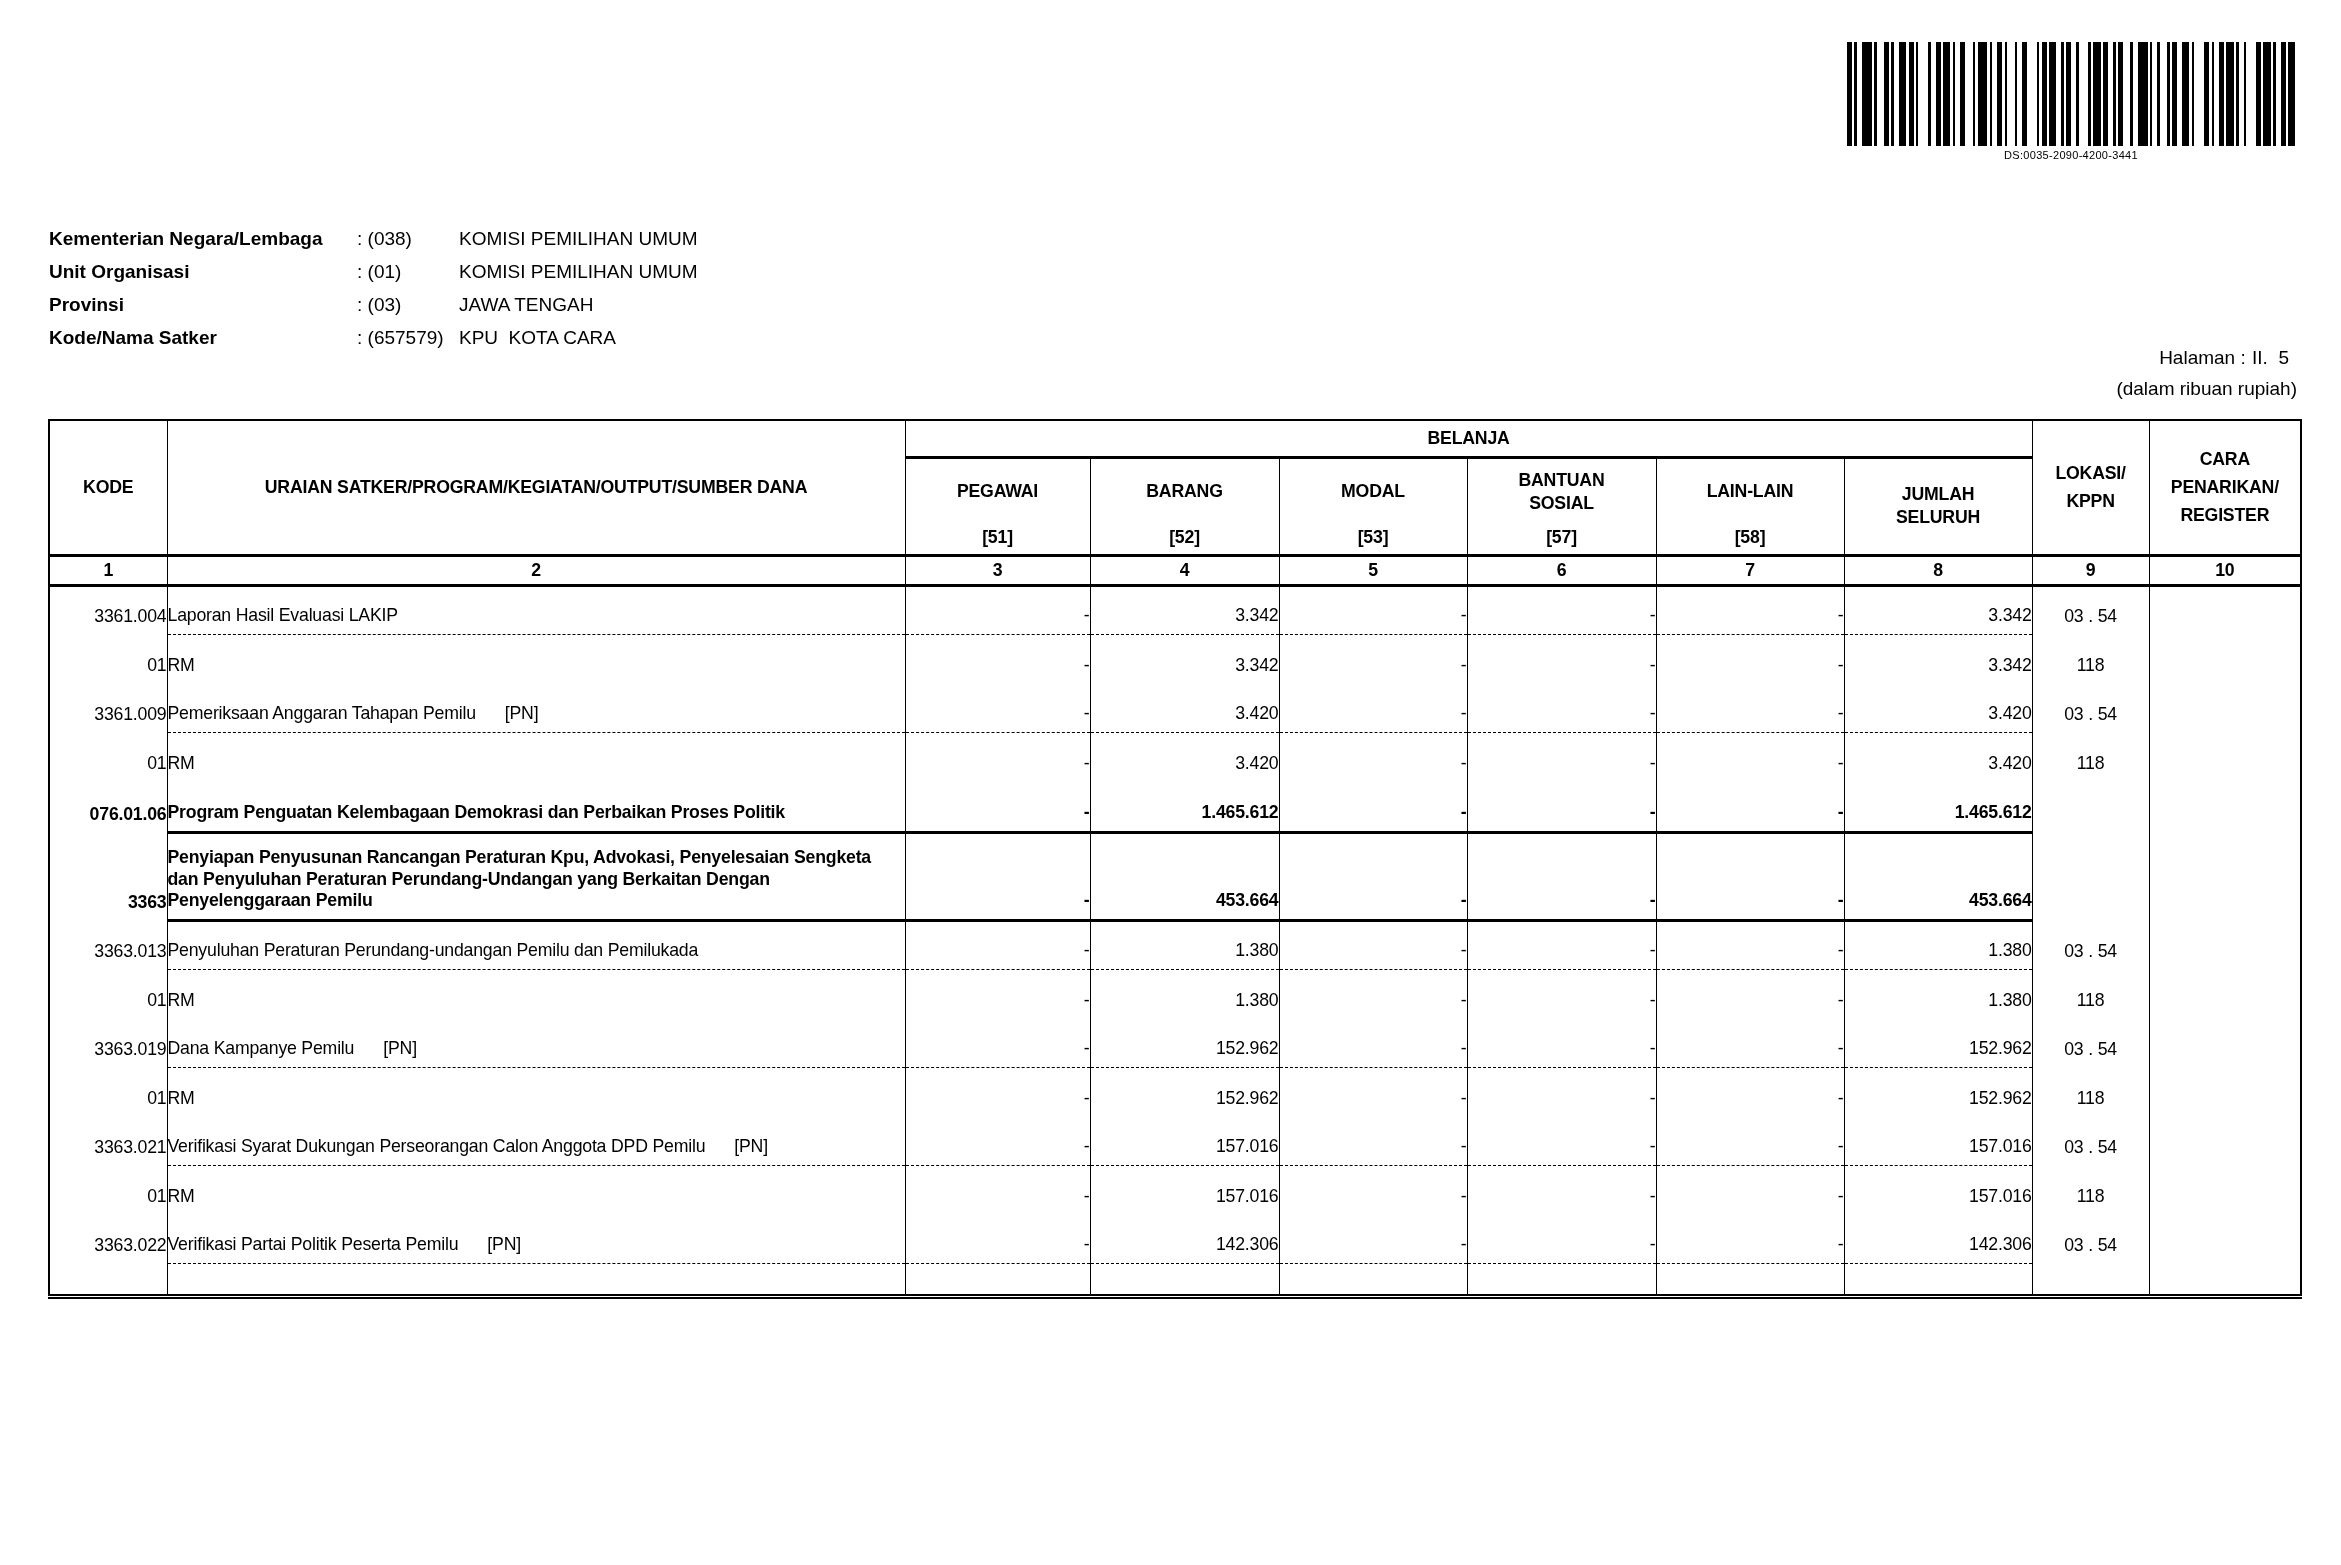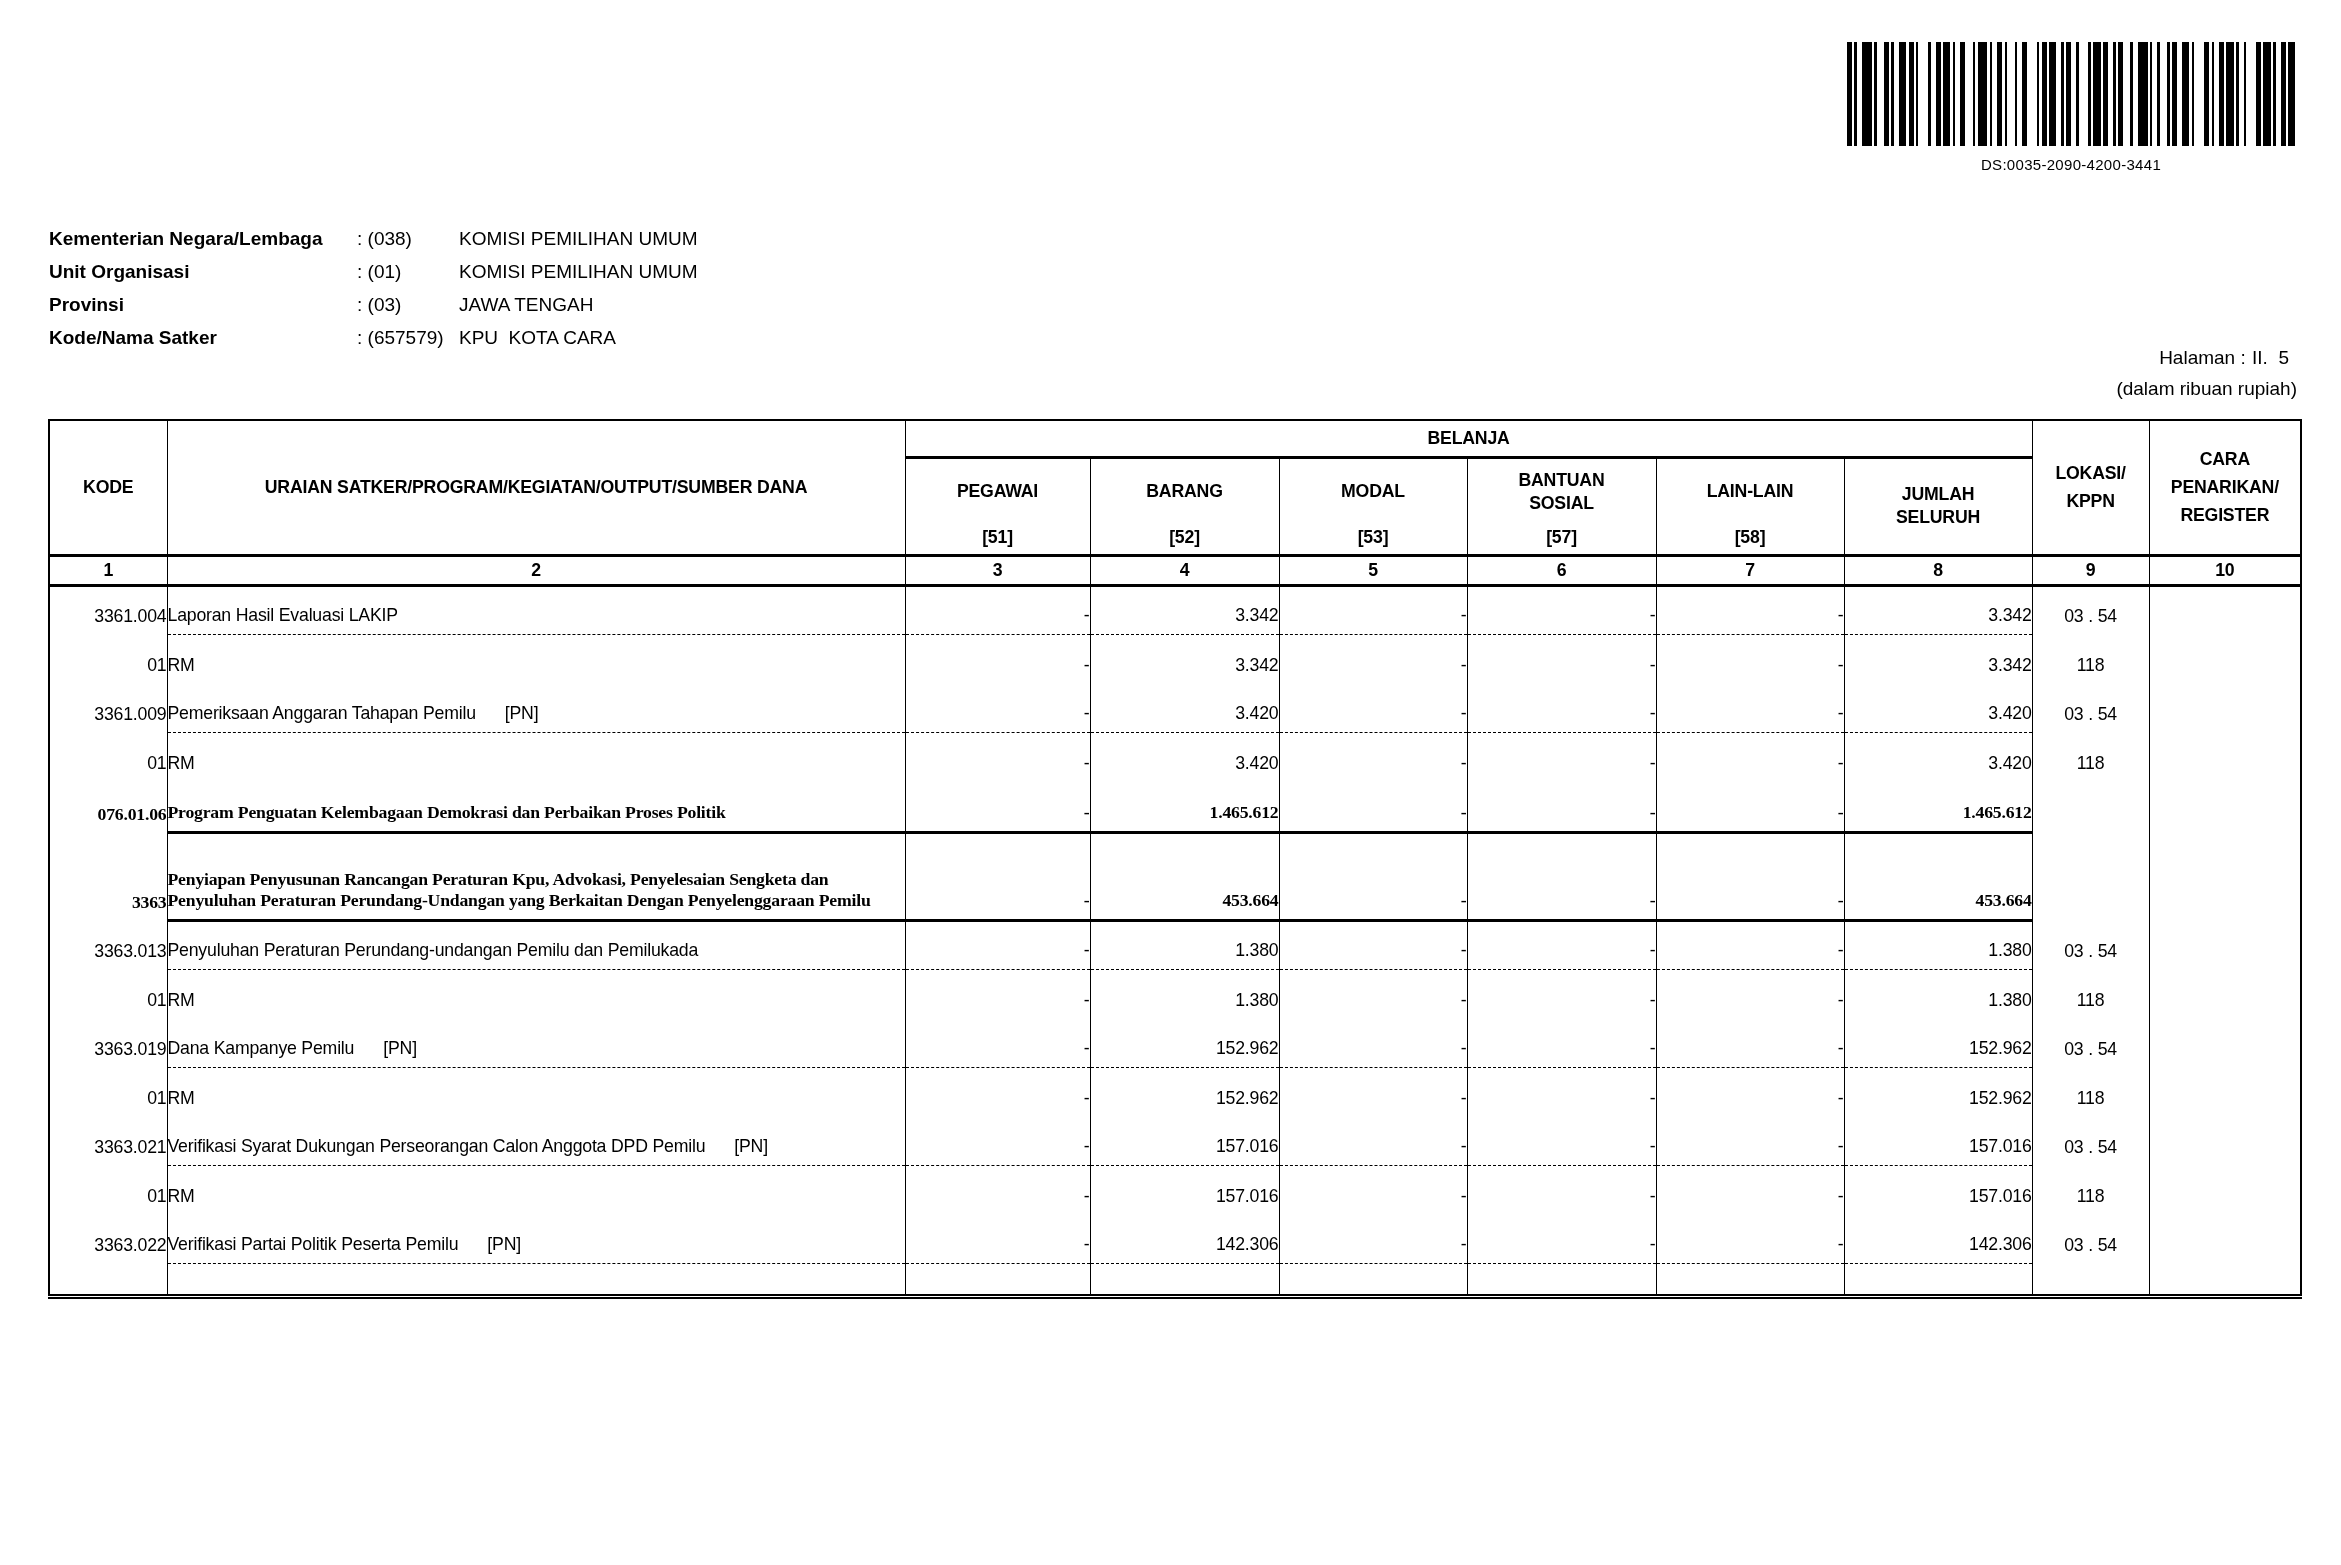--- a/index.html
+++ b/index.html
@@ -10,21 +10,21 @@
   
   .titles{position:absolute;top:42px;left:0;width:100%;text-align:center;
     font-weight:700;font-size:25px;line-height:40px;letter-spacing:-0.3px;}
   .titles .nomor{white-space:pre;}
   .section-title{margin-top:11.4px;font-size:24px;}
   
   .barcode{position:absolute;left:1847px;top:42px;width:448px;}
   .bars{display:flex;height:104px;width:448px;}
   .bars div{flex-basis:0;}
   .bars .b{background:#000;}
-  .barcode-label{text-align:center;font-size:15px;margin-top:10px;letter-spacing:0.3px;}
+  .barcode-label{text-align:center;font-size:11px;margin-top:3px;letter-spacing:0.3px;}
   
   .info{position:absolute;left:49px;top:222px;font-size:19px;line-height:33px;}
   .info .lbl{display:inline-block;width:308px;font-weight:bold;}
   .info .code{display:inline-block;min-width:102px;white-space:pre;}
   .info .val{white-space:pre;}
   
   .halaman{position:absolute;top:347px;right:53px;font-size:19px;}
   .halaman .v{white-space:pre;margin-left:6.3px;text-align:center;}
   .ribuan{position:absolute;top:378px;right:45px;font-size:19px;}
   
@@ -53,21 +53,21 @@
   .h-lokasi .inner{max-width:85px;margin:0 auto;line-height:28px;text-align:center;}
   .h-cara .inner{max-width:138px;margin:0 auto;line-height:28px;text-align:center;}
   tr.nums{height:30px;}
   tr.nums td{border-bottom:3.2px solid #000;text-align:center;font-weight:700;vertical-align:middle;}
   
   .rincian tbody td{vertical-align:bottom;padding-bottom:7px;line-height:21.5px;}
   .rincian tbody tr{height:49px;}
   .rincian tbody tr.tall{height:88px;}
   .rincian tbody tr.prog{height:51px;}
   .rincian tbody tr.filler{height:33px;}
-  .rincian tbody tr.bold td{font-weight:700;font-family:Liberation Serif, serif;}
+  .rincian tbody tr.bold td{font-weight:700;}
   .c-kode{text-align:right;padding-right:6.3px;}
   .c-uraian{text-align:left;padding-left:8.8px;padding-right:8.8px;}
   .c-uraian .u-tag{margin-left:29px;text-align:right;}
   .c-num{text-align:right;padding-right:6.3px;}
   .c-lokasi{text-align:center;white-space:pre;}
   tr.sep-dashed td.s{border-bottom:1.9px dashed #000;}
   tr.sep-solid td.s{border-bottom:3.2px solid #000;}
 </style>
 </head>
 <body>

